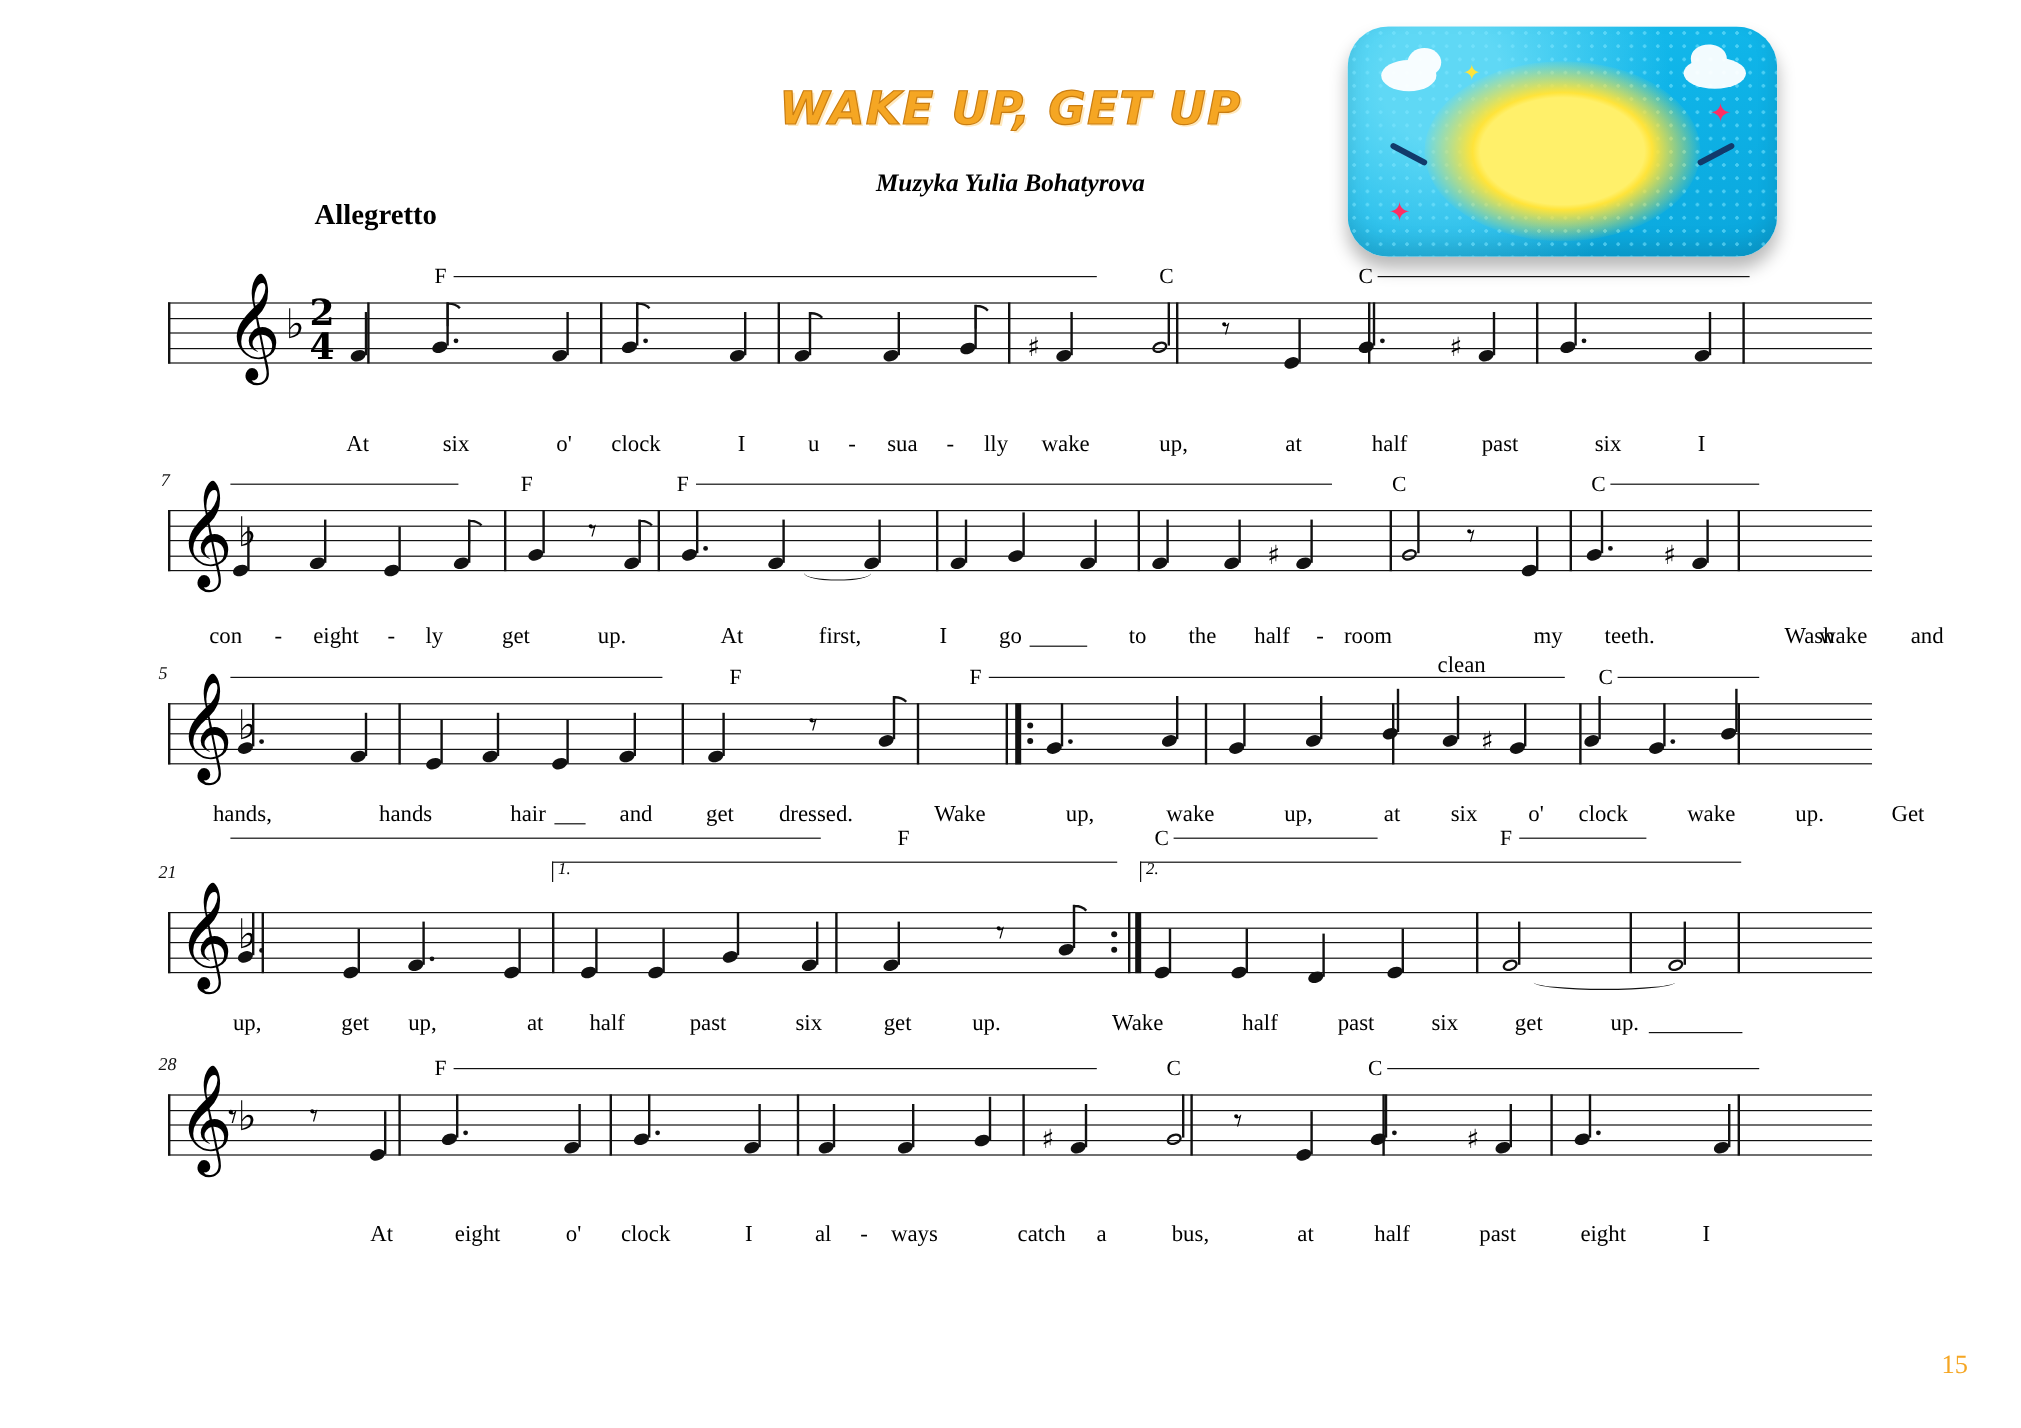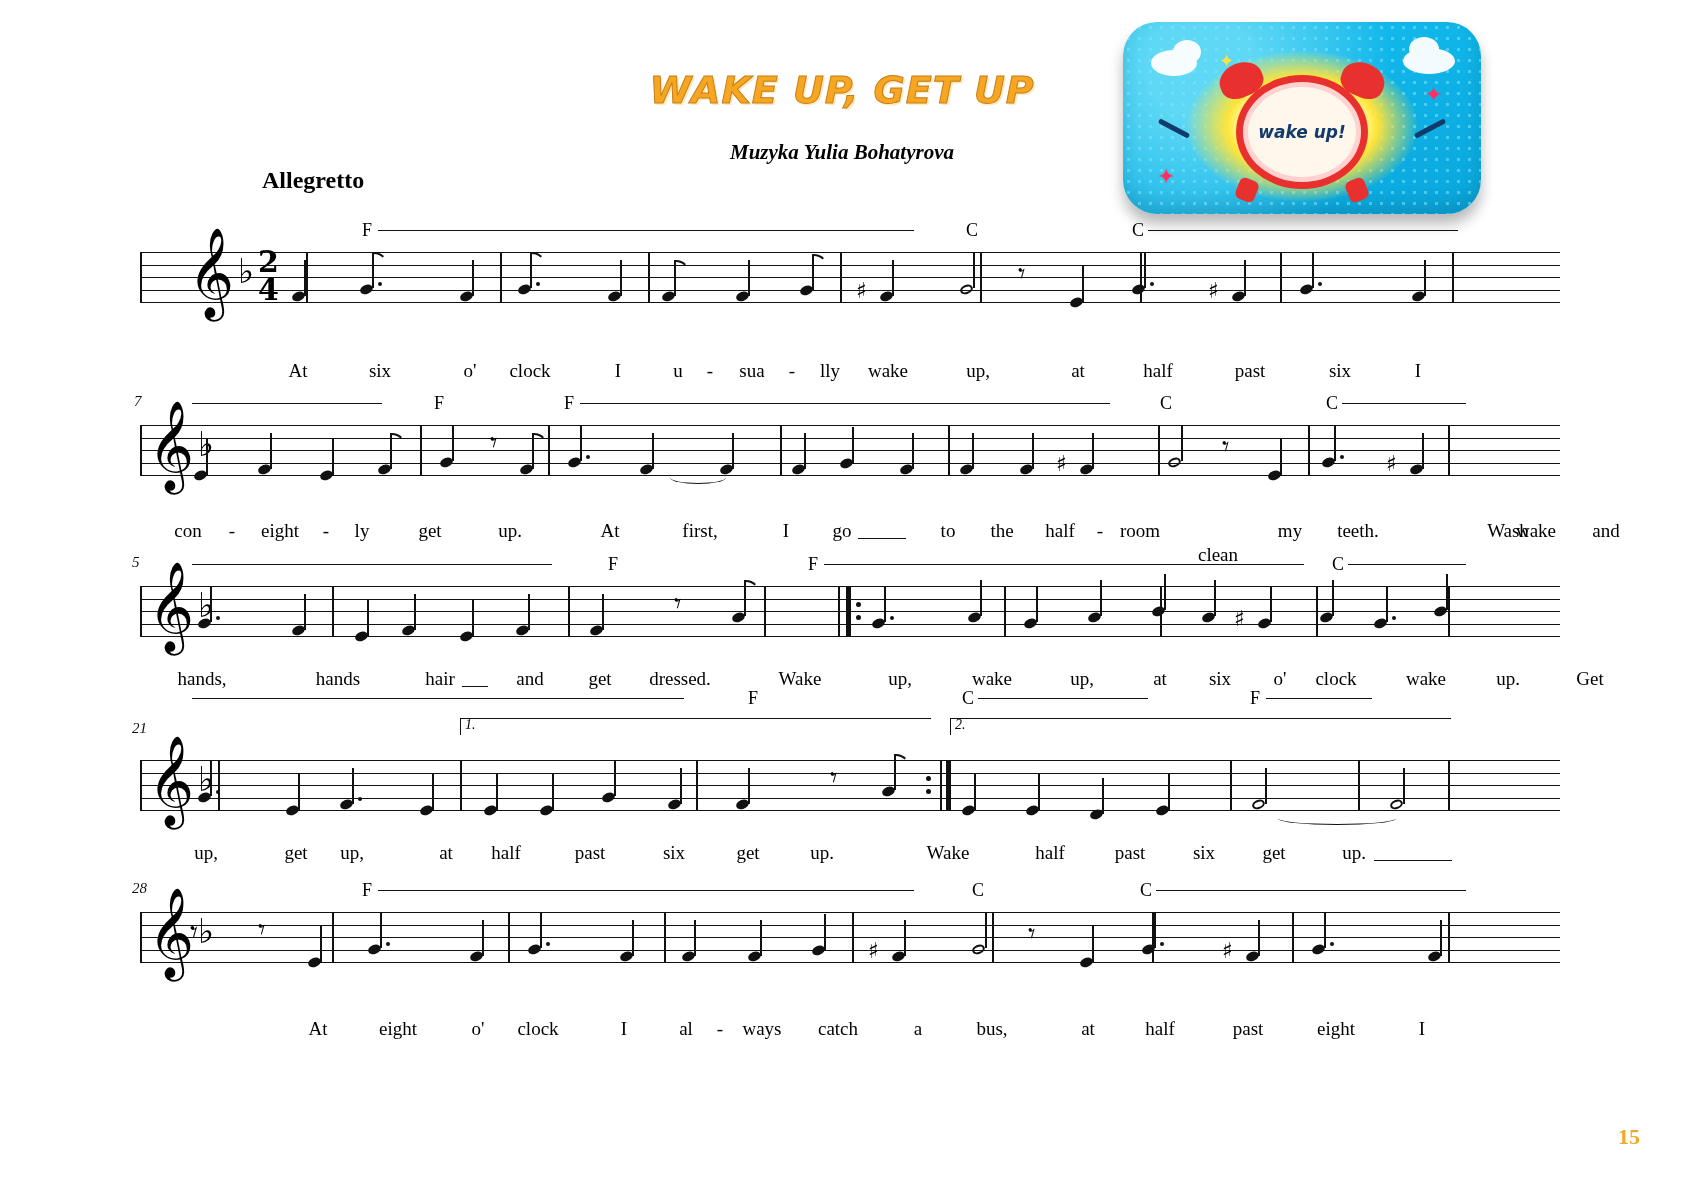--- a/index.html
+++ b/index.html
@@ -49,21 +49,21 @@
     top: 167px;
     font-family: "Liberation Serif", serif;
     font-weight: bold;
     font-size: 24px;
   }
   #page-number {
     position: absolute;
     right: 44px;
     bottom: 40px;
     font-family: "Liberation Serif", serif;
-    font-weight: bold;
+    font-weight: normal;
     font-size: 22px;
     color: #F5A623;
   }
 
   
   #cover-art {
     position: absolute;
     left: 1123px;
     top: 22px;
     width: 358px;
@@ -361,32 +361,20 @@
   <div class="art-card">
     <div class="art-dots"></div>
     <div class="art-burst"></div>
     <div class="cloud c1"></div>
     <div class="cloud c2"></div>
     <div class="star s1">✦</div>
     <div class="star s2">✦</div>
     <div class="star s3">✦</div>
     <div class="ray" style="left:34px; top:104px; width:34px; transform:rotate(28deg);"></div>
     <div class="ray" style="right:34px; top:104px; width:34px; transform:rotate(-28deg);"></div>
-    <div class="art-clock">
-      <div class="bell left"></div>
-      <div class="bell right"></div>
-      <div class="foot left"></div>
-      <div class="foot right"></div>
-      <div class="clock-face">
-        <div class="clock-text">
-          <span>wake</span>
-          <span>up!</span>
-        </div>
-      </div>
-    </div>
   </div>
 </div>
 
 <div class="system" id="sys1" style="top:252px;">
   <div class="staff">
     <div class="line l1"></div>
       <div class="line l2"></div>
       <div class="line l3"></div>
       <div class="line l4"></div>
       <div class="line l5"></div>
@@ -840,21 +828,21 @@
 </div>
 <div class="lyrics" id="lyr5" style="left:140px; top:1018px;">
   <span class="lyric" style="left:178px;">At</span>
   <span class="lyric" style="left:258px;">eight</span>
   <span class="lyric" style="left:338px;">o'</span>
   <span class="lyric" style="left:398px;">clock</span>
   <span class="lyric" style="left:484px;">I</span>
   <span class="lyric" style="left:546px;">al</span>
   <span class="lyric" style="left:580px;">-</span>
   <span class="lyric" style="left:622px;">ways</span>
-  <span class="lyric" style="left:698px;">catch</span>
+  <span class="lyric" style="left:728px;">catch</span>
   <span class="lyric" style="left:778px;">a</span>
   <span class="lyric" style="left:852px;">bus,</span>
   <span class="lyric" style="left:948px;">at</span>
   <span class="lyric" style="left:1020px;">half</span>
   <span class="lyric" style="left:1108px;">past</span>
   <span class="lyric" style="left:1196px;">eight</span>
   <span class="lyric" style="left:1282px;">I</span>
 </div>
 
 </body></html>

